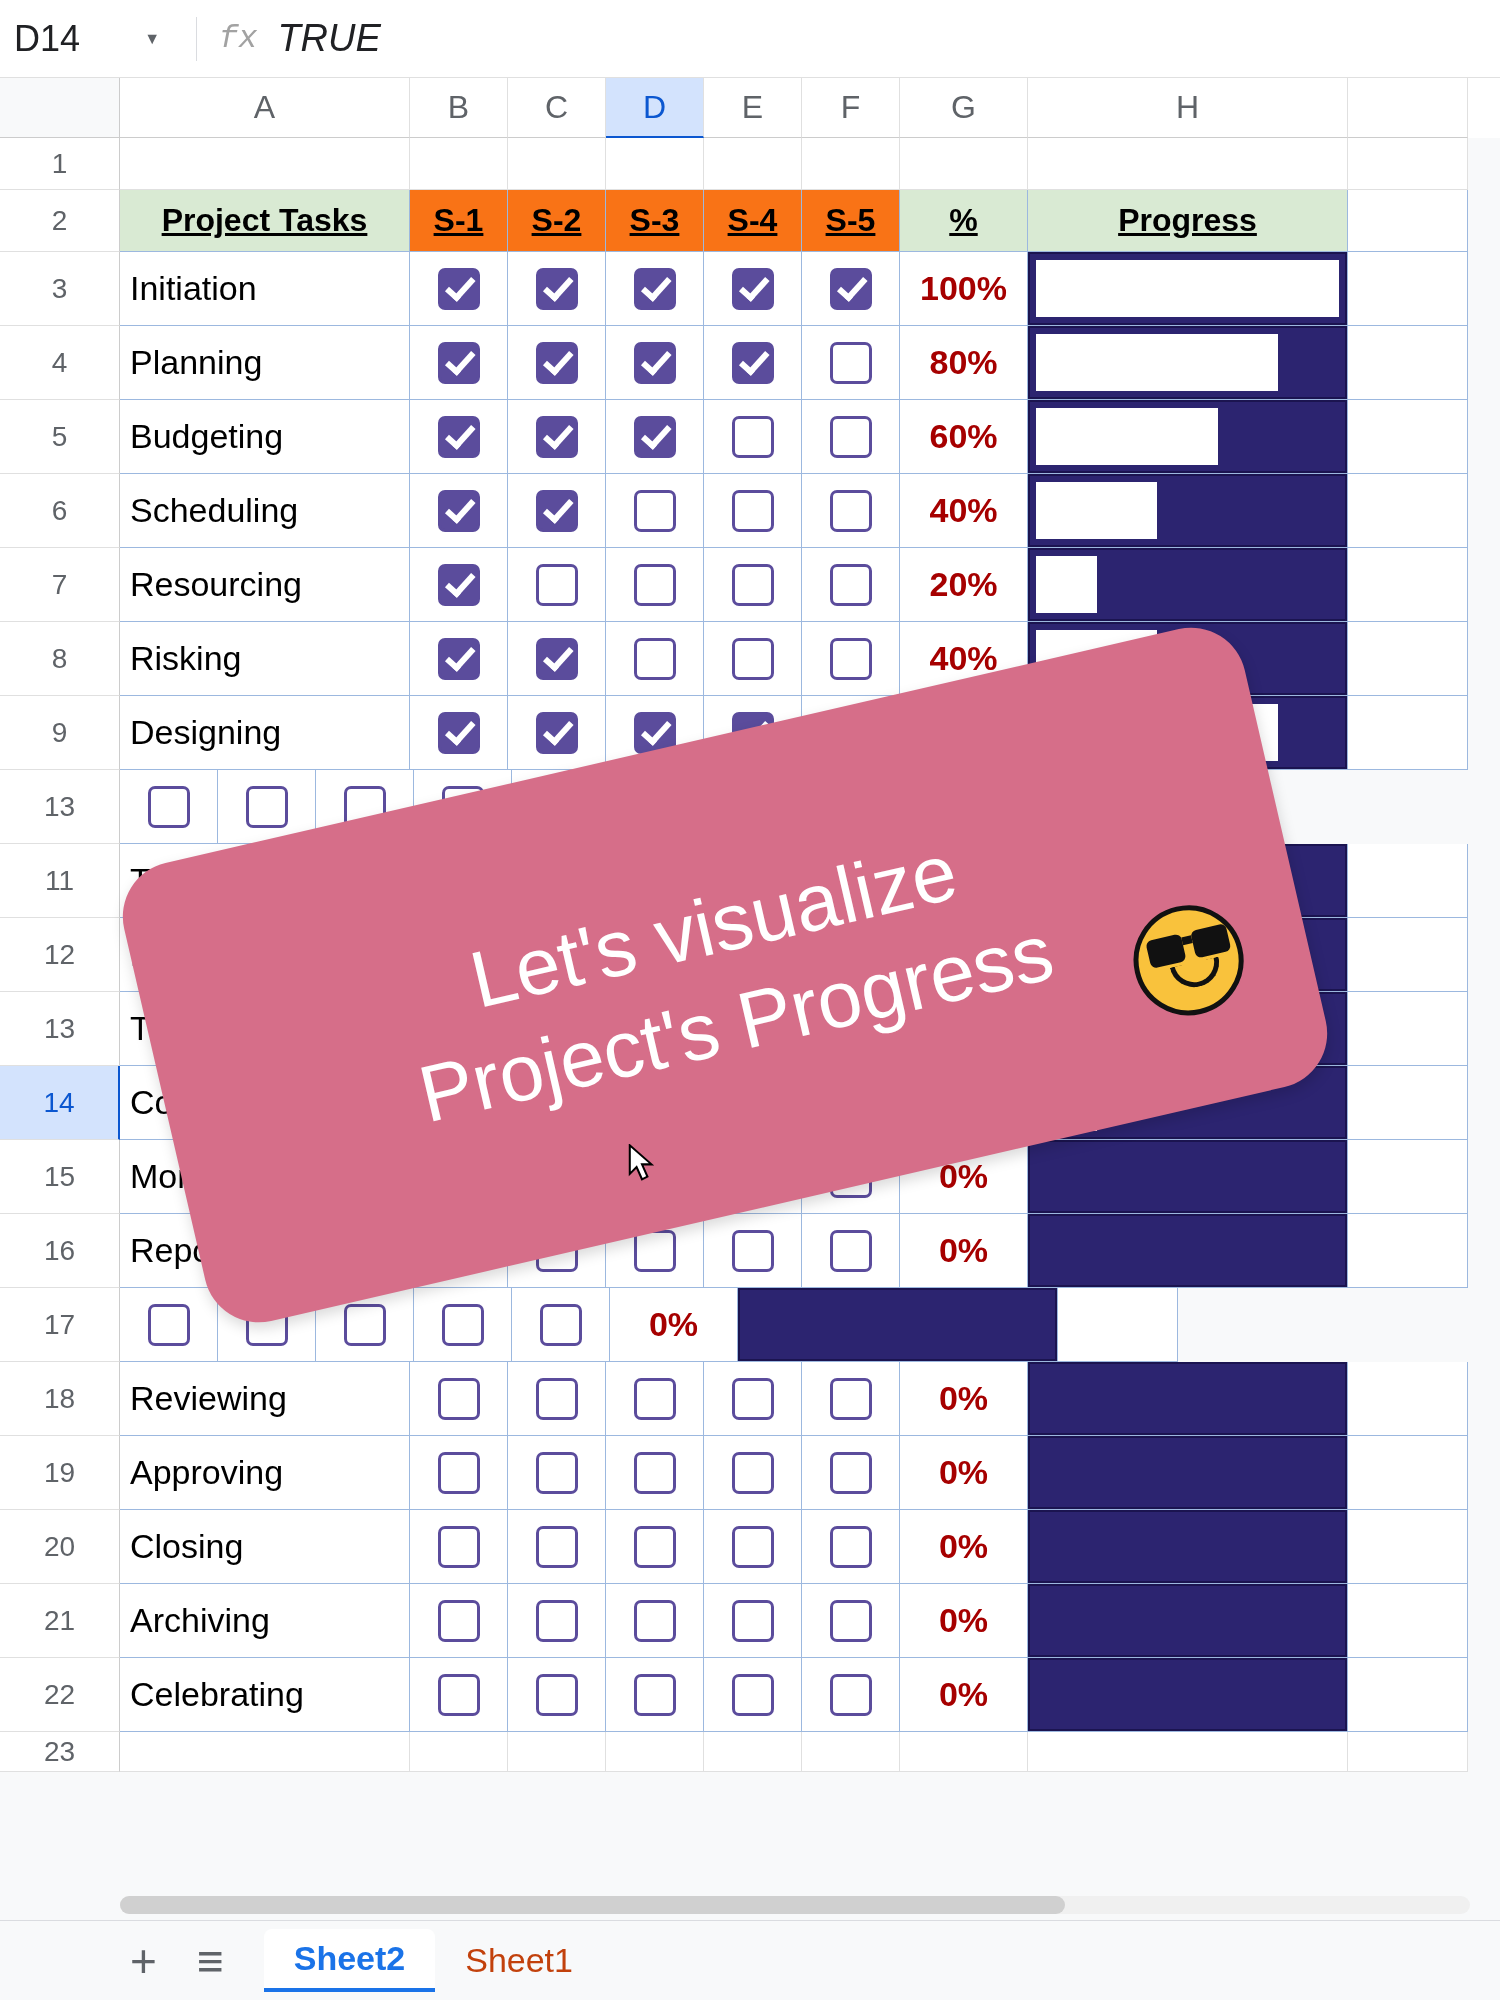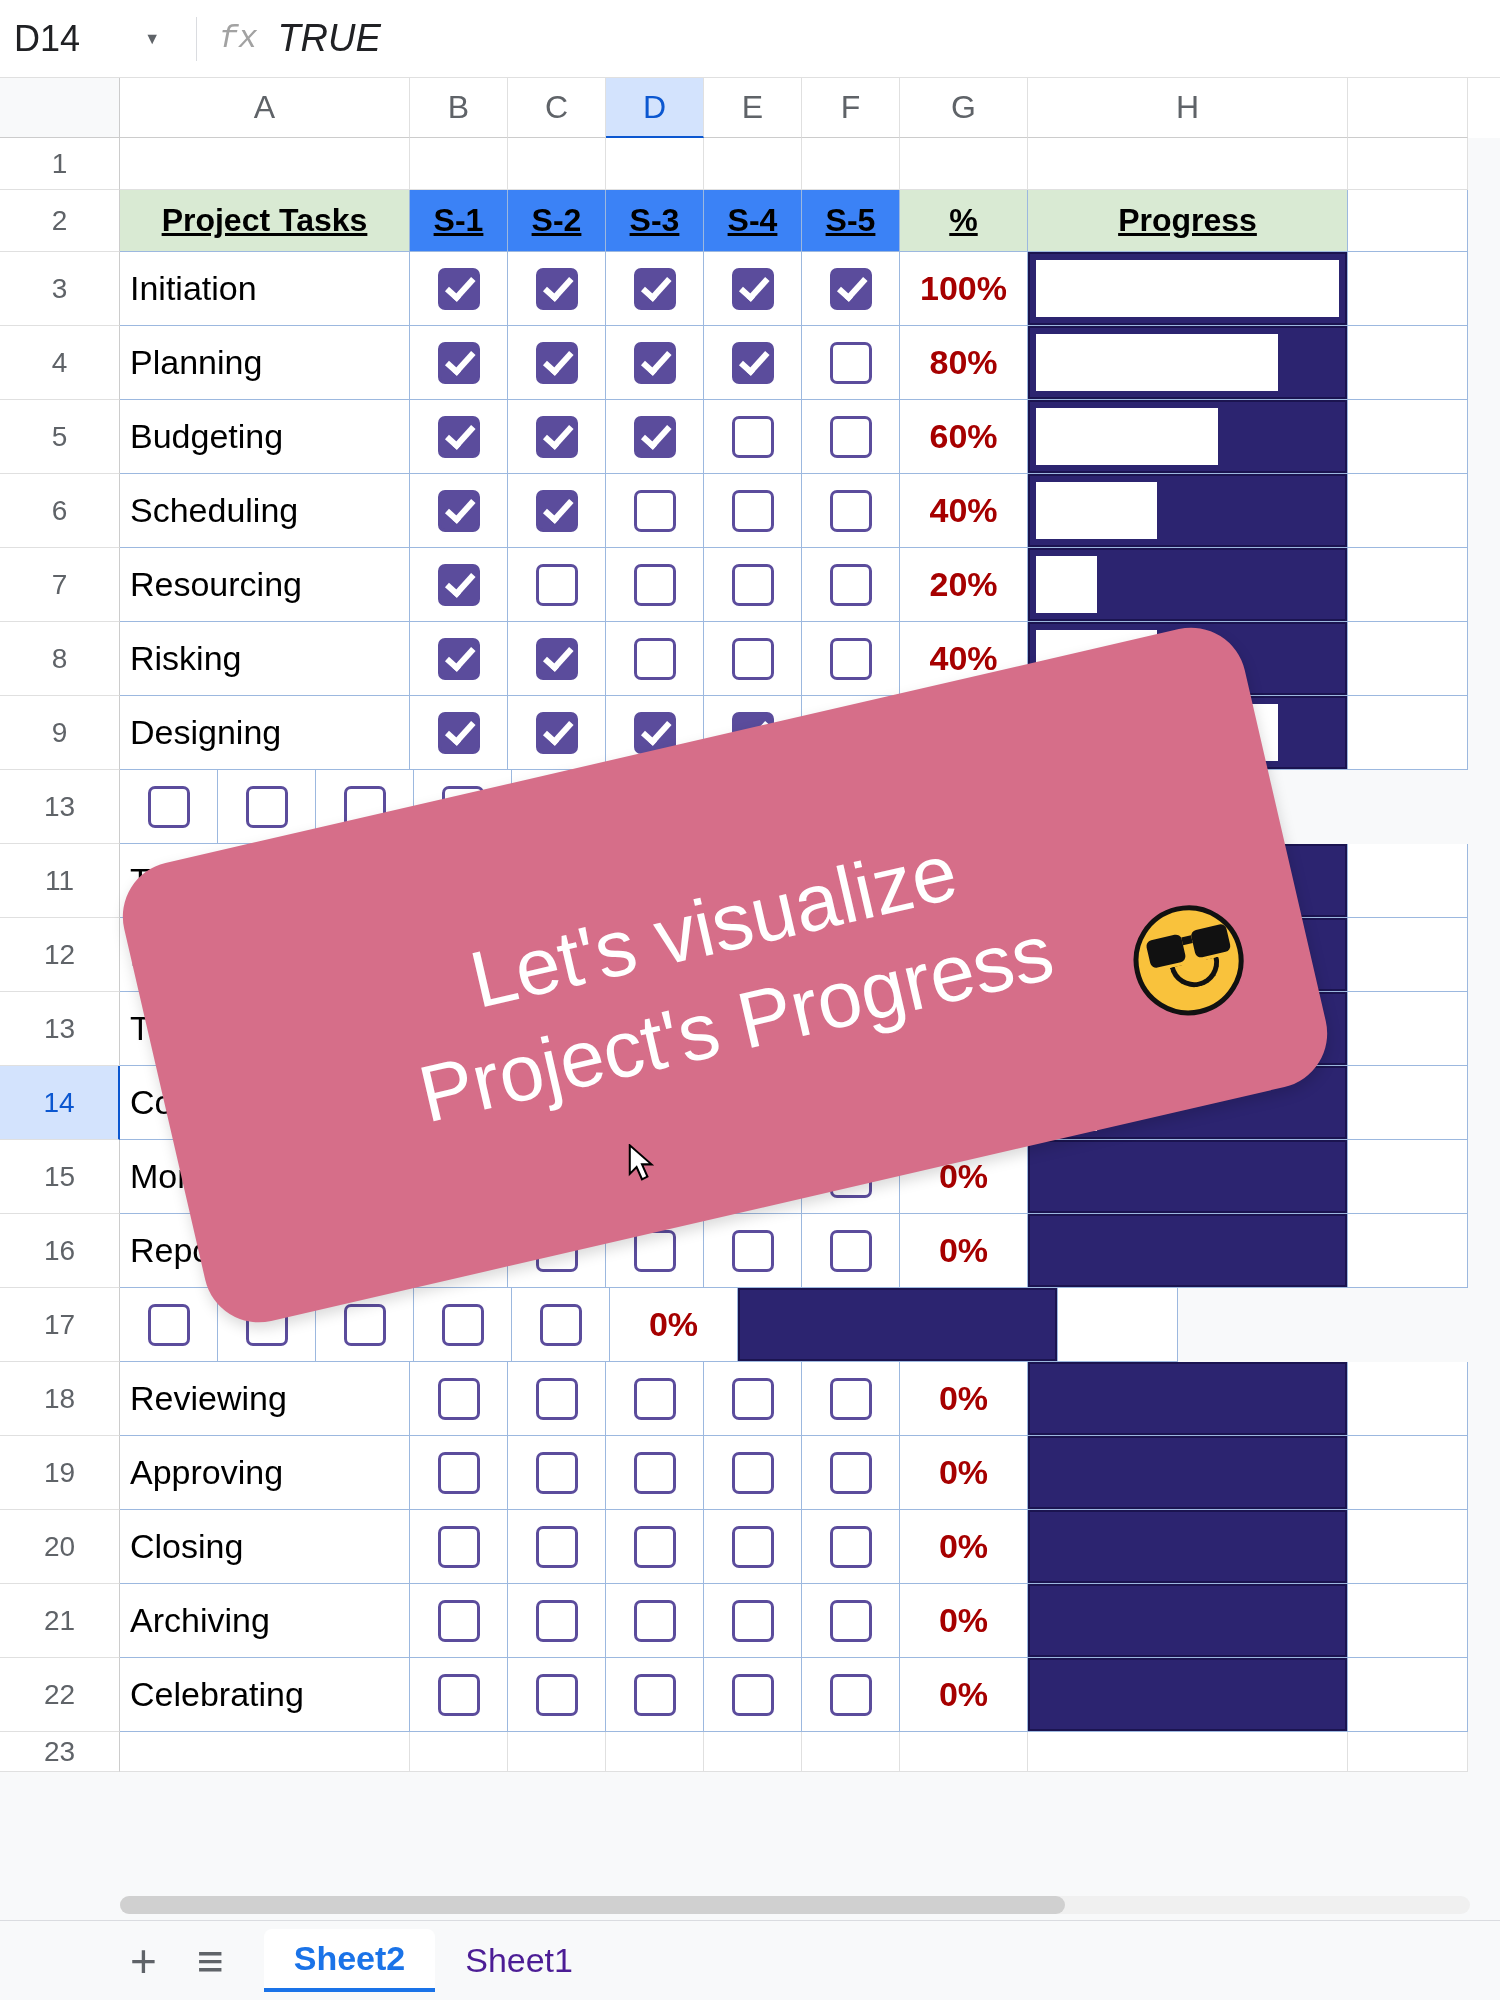--- a/index.html
+++ b/index.html
@@ -130,21 +130,21 @@
 
   
   .hdr {
     font-weight: bold;
     text-align: center;
     justify-content: center;
     font-size: 32px;
     text-decoration: underline;
   }
   .hdr.tasks { background: #d9ead3; }
-  .hdr.stage { background: #3b82f6; }
+  .hdr.stage { background: #f97316; }
   .hdr.pct   { background: #d9ead3; }
   .hdr.prog  { background: #d9ead3; }
 
   .pct-val {
     color: #a60000;
     font-weight: bold;
     font-size: 34px;
   }
 
   
@@ -249,21 +249,21 @@
     background:#f8f9fa;
     border-top:1px solid #dadce0;
     display:flex;
     align-items:center;
     padding-left:130px;
   }
   .sheet-add, .sheet-menu {
     font-size:46px;color:#5f6368;margin-right:40px;
   }
   .sheet-tab {
-    font-size:34px;color:#4c1d95;padding:10px 30px;
+    font-size:34px;color:#c2410c;padding:10px 30px;
   }
   .sheet-tab.active { color:#1a73e8;font-weight:bold;border-bottom:4px solid #1a73e8;background:#fff;border-radius:8px 8px 0 0;}
 
   .hscroll {
     position:absolute;
     left:120px;right:30px;bottom:86px;height:18px;
     background:#f0f0f0;border-radius:10px;
   }
   .hscroll .thumb{position:absolute;left:0;width:70%;height:100%;background:#d0d0d0;border-radius:10px;}
 </style>

